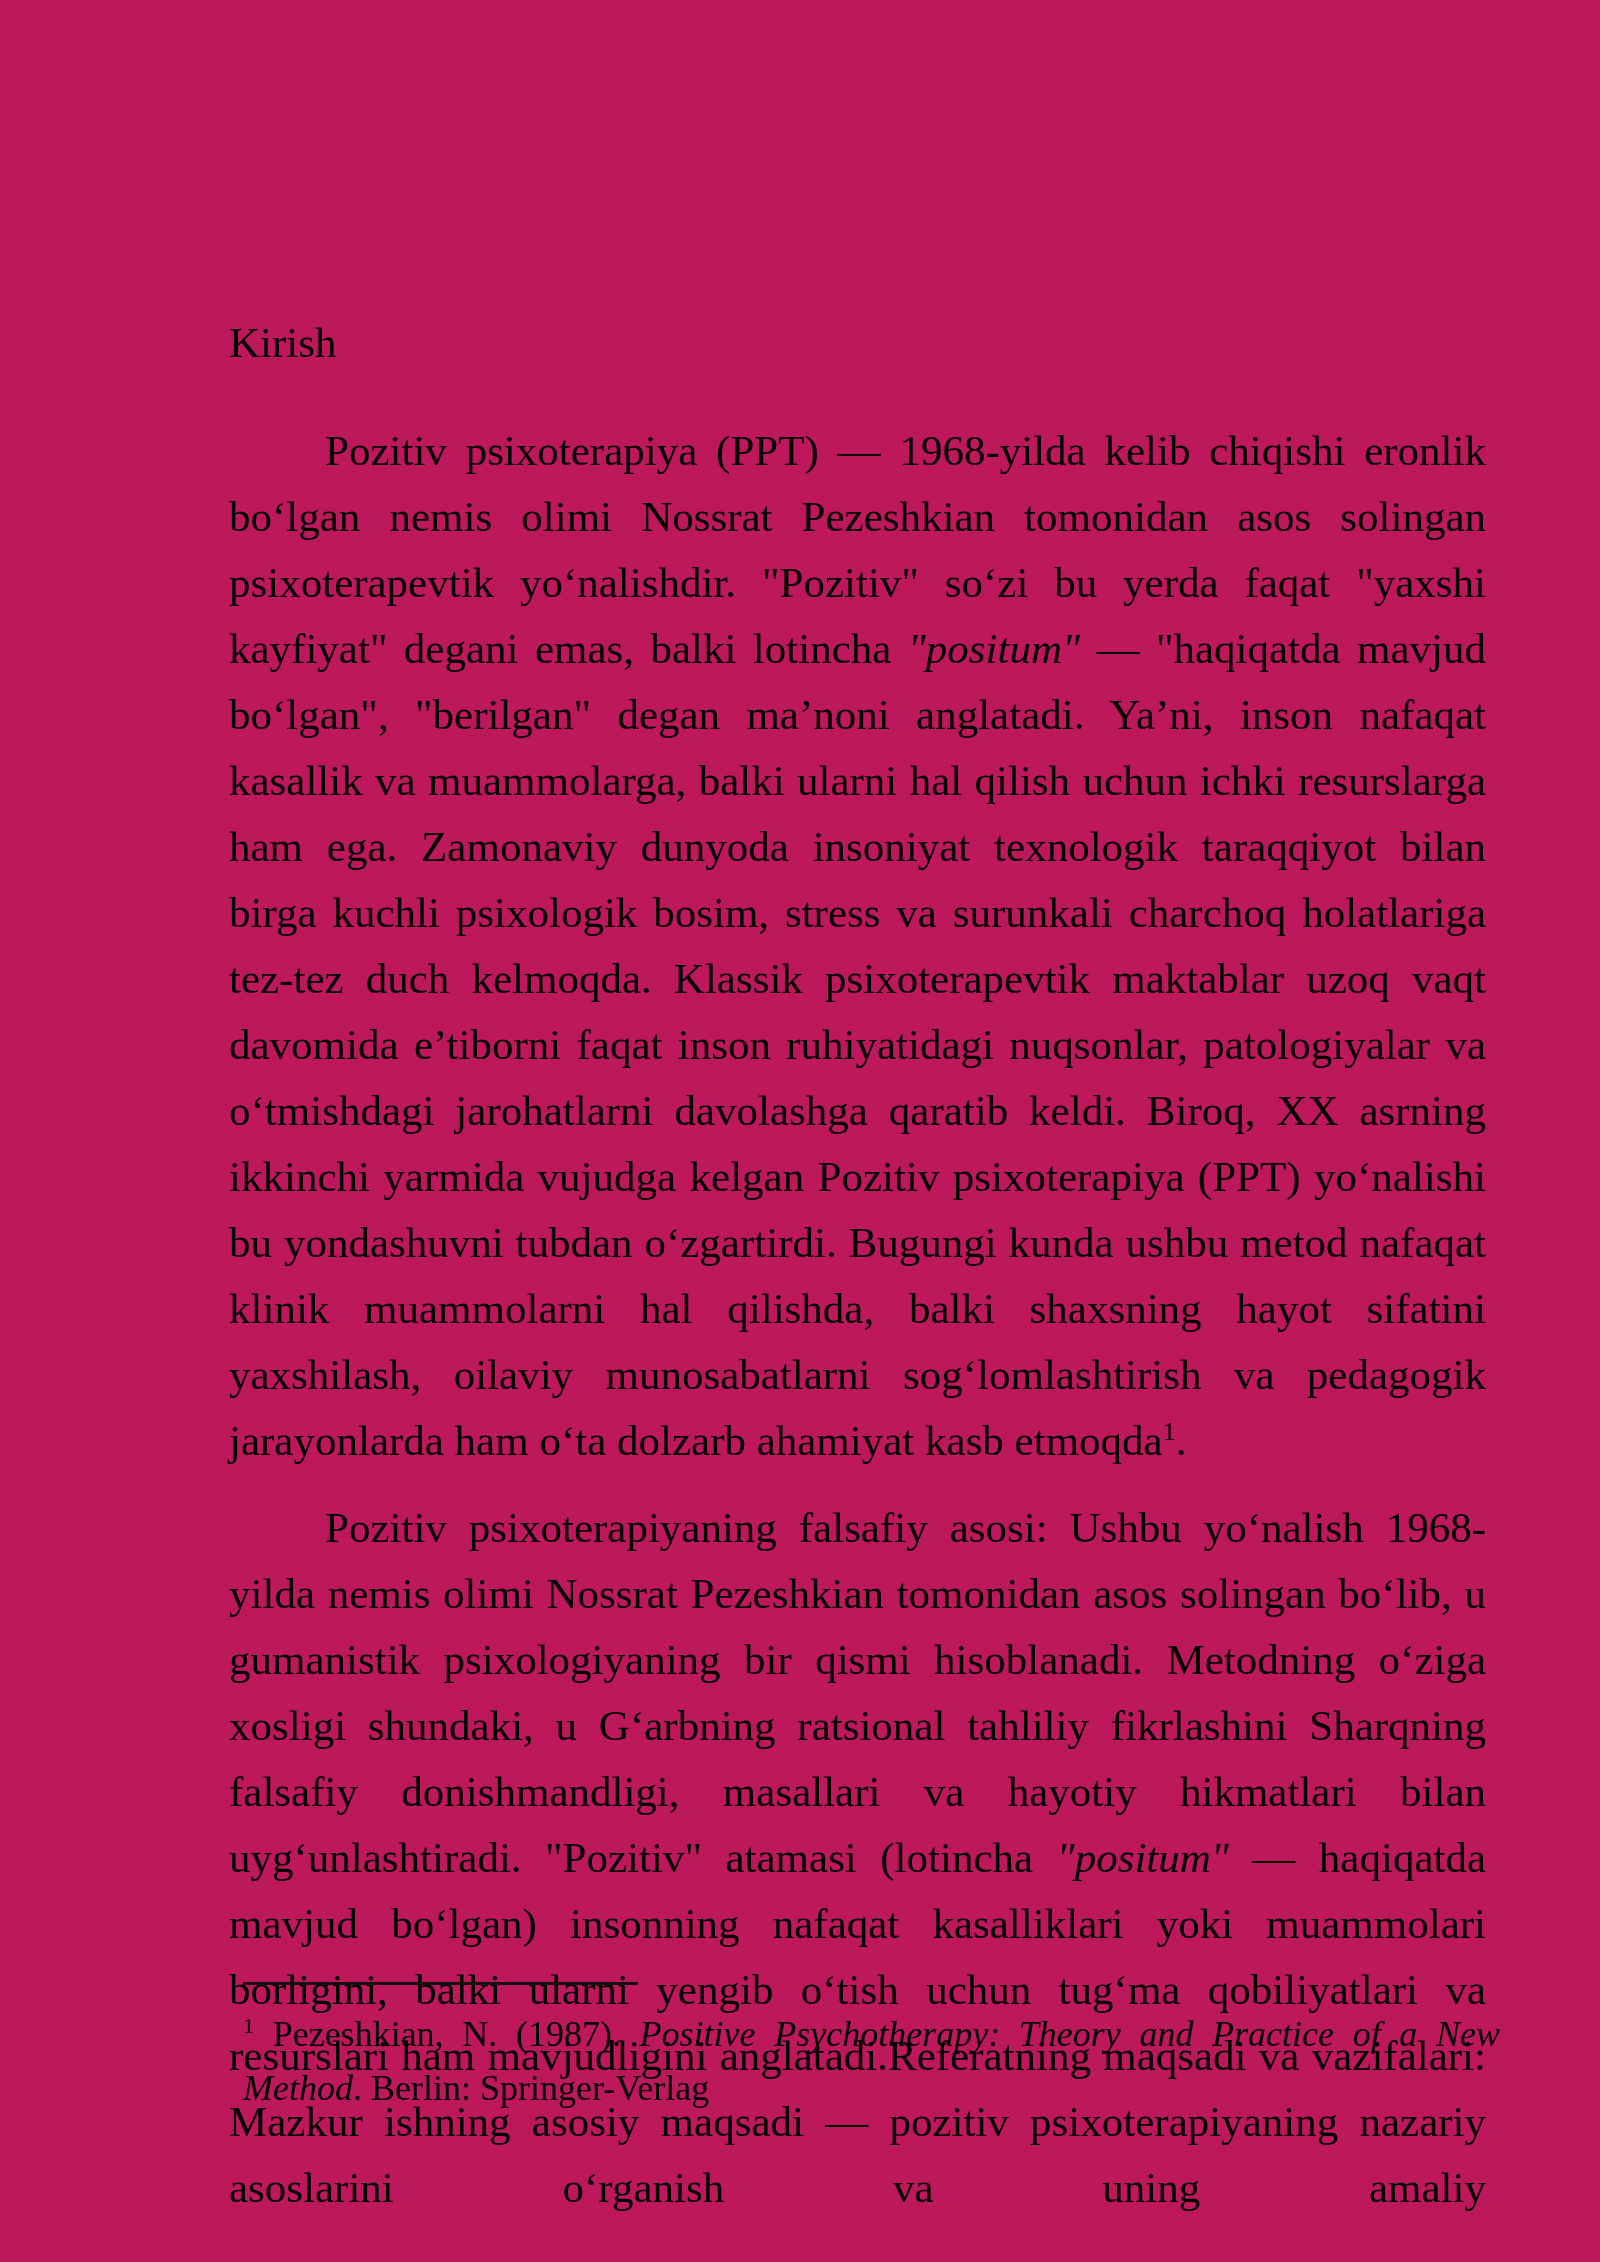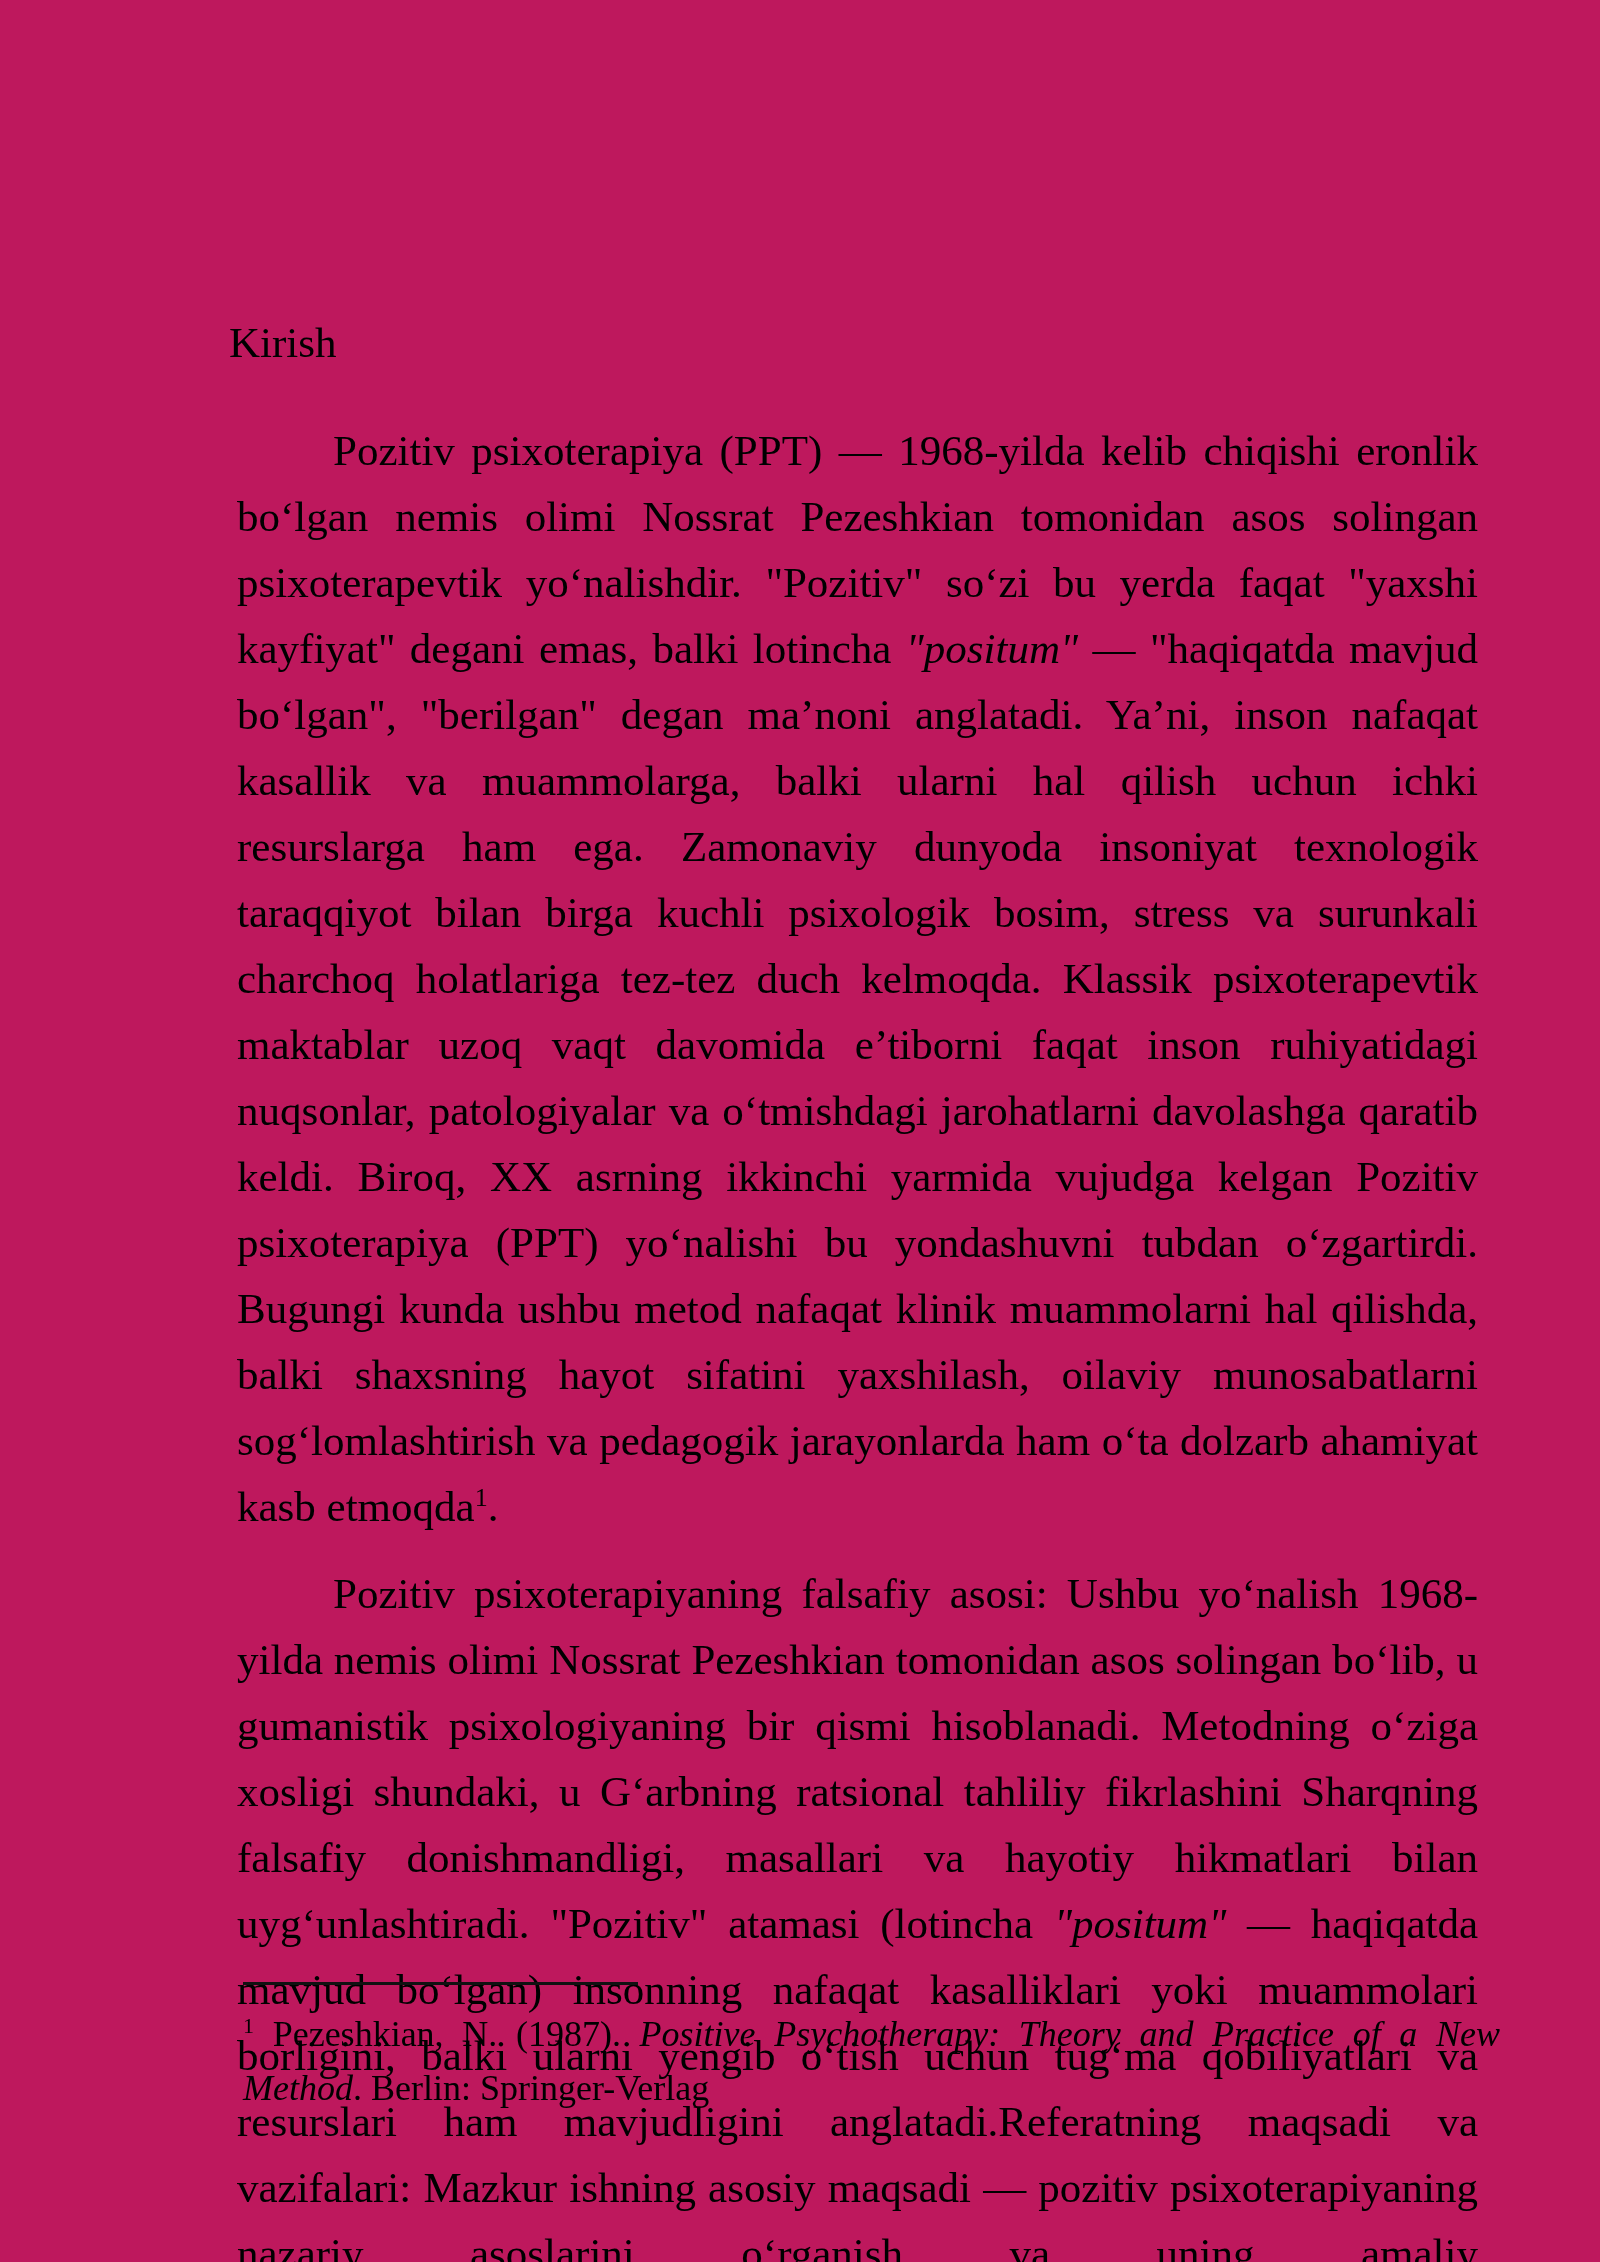--- a/index.html
+++ b/index.html
@@ -22,21 +22,21 @@
     font-size: 43px;
     line-height: 66px;
     font-weight: normal;
     margin: 0;
   }
   .body-paragraph {
     font-size: 43px;
     line-height: 66px;
     text-align: justify;
     text-indent: 96px;
-    margin: 8px;
+    margin: 0;
     hyphens: none;
   }
   .para-intro {
     margin-top: 42px;
   }
   .para-philosophy {
     margin-top: 21px;
   }
   
   .continues {

